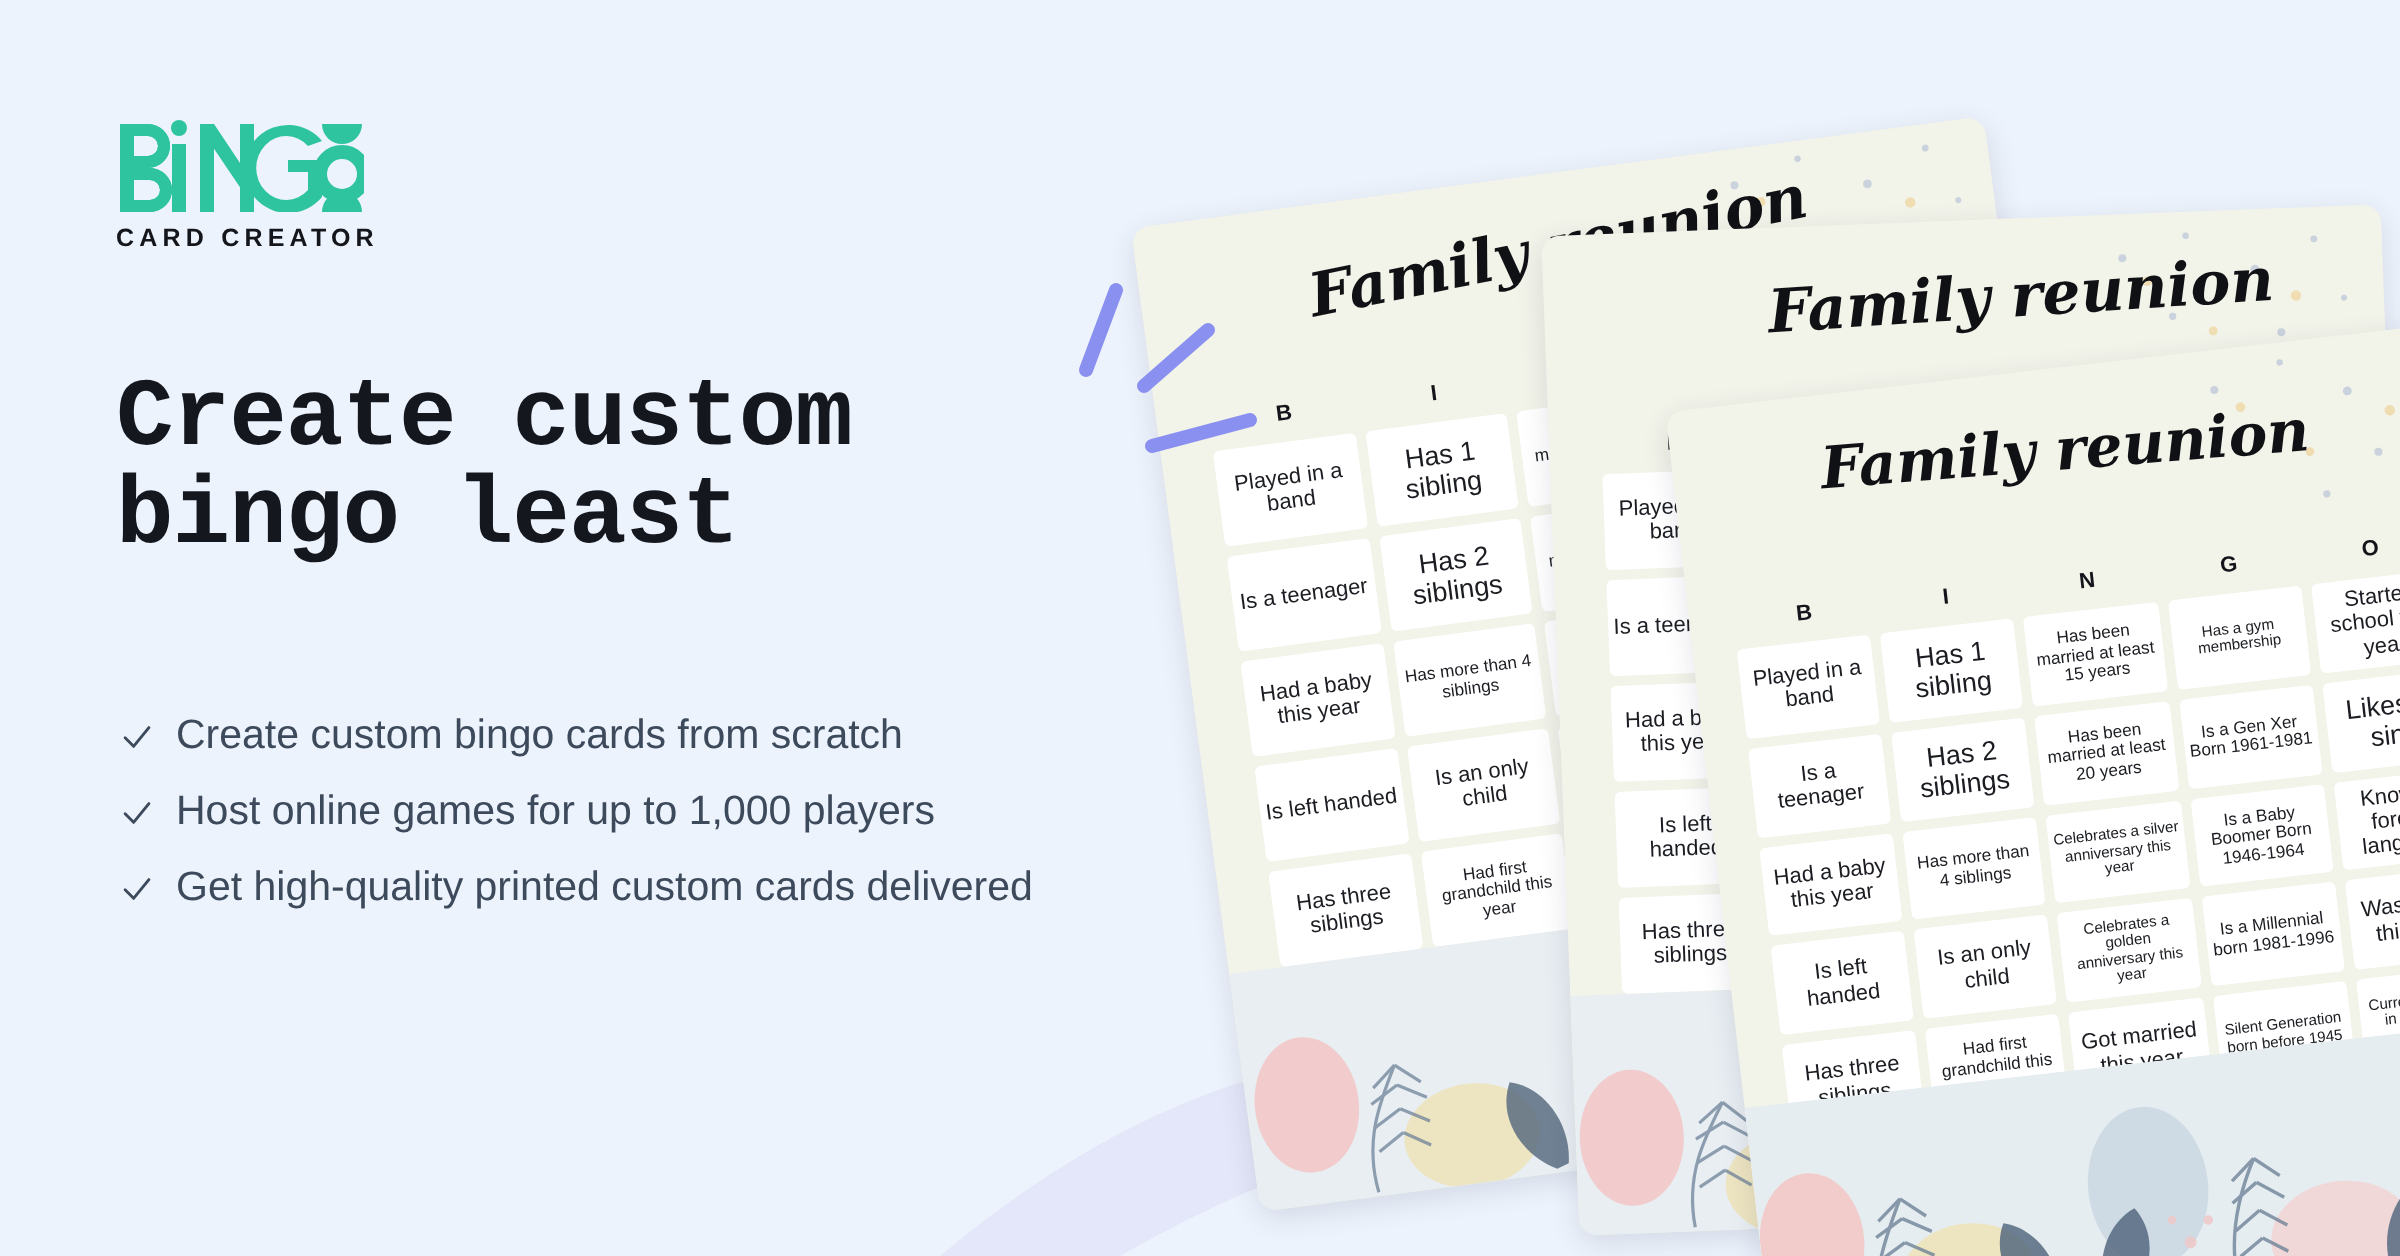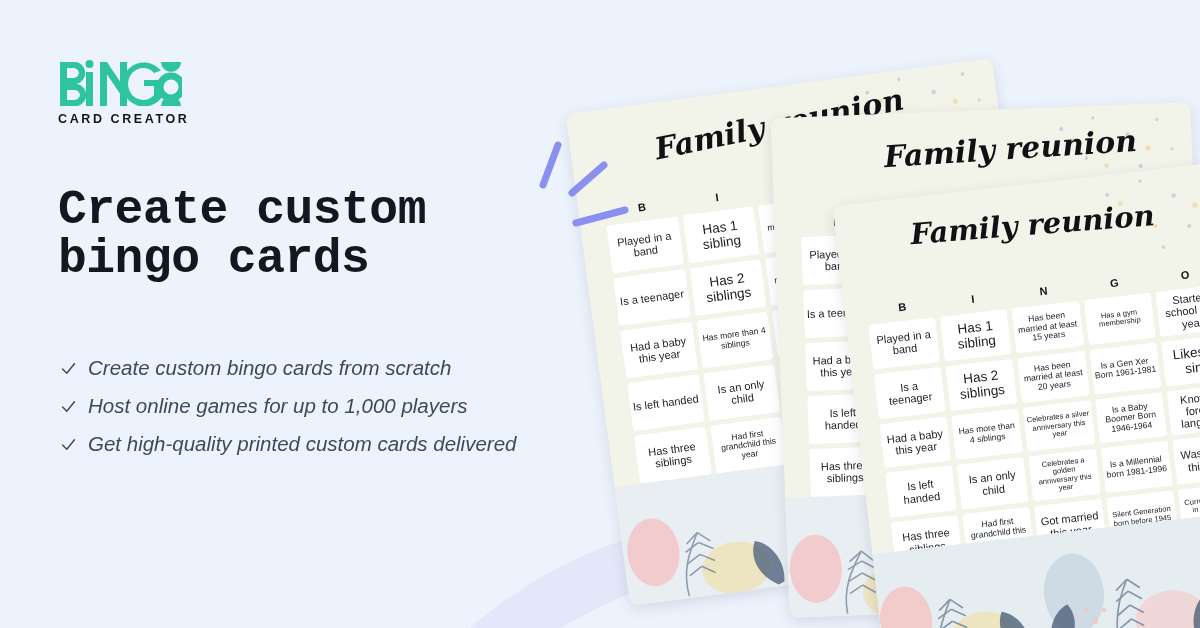--- a/index.html
+++ b/index.html
@@ -59,21 +59,21 @@
   .features li {
     display: flex;
     align-items: center;
     gap: 11px;
     font-size: 20.5px;
     line-height: 1;
     color: #3d4a5c;
     margin-bottom: 17.5px;
   }
   .check { flex: none; width: 17px; height: 17px; display: block; }
-  .feat-text { white-space: nowrap; font-style: italic; }
+  .feat-text { white-space: nowrap; }
 
   
   .cards { position: absolute; left: 0; top: 0; width: 1200px; height: 628px; z-index: 4; }
   .card {
     position: absolute;
     background: #f2f3e9;
     border-radius: 9px;
     overflow: hidden;
     box-shadow: 0 4px 14px rgba(40,50,80,.13);
   }
@@ -193,21 +193,21 @@
   <svg class="sparkle" width="110" height="100" viewBox="0 0 110 100">
     <g stroke="#8a90f0" stroke-width="7" stroke-linecap="round" fill="none">
       <line x1="26" y1="9" x2="11" y2="49"></line>
       <line x1="72" y1="29" x2="40" y2="57"></line>
       <line x1="93" y1="74" x2="44" y2="87"></line>
     </g>
   </svg>
 
   <h1 class="headline">
     <span class="l1">Create custom</span>
-    <span class="l2">bingo cards</span>
+    <span class="l2">bingo least</span>
   </h1>
 
   <ul class="features">
     <li>
       <svg class="check" viewBox="0 0 20 20">
         <path d="M3 10.5 L8 15.5 L17 4.5" fill="none" stroke="#3d4a5c" stroke-width="1.7" stroke-linecap="round" stroke-linejoin="round"></path>
       </svg>
       <span class="feat-text">Create custom bingo cards from scratch</span>
     </li>
     <li>

